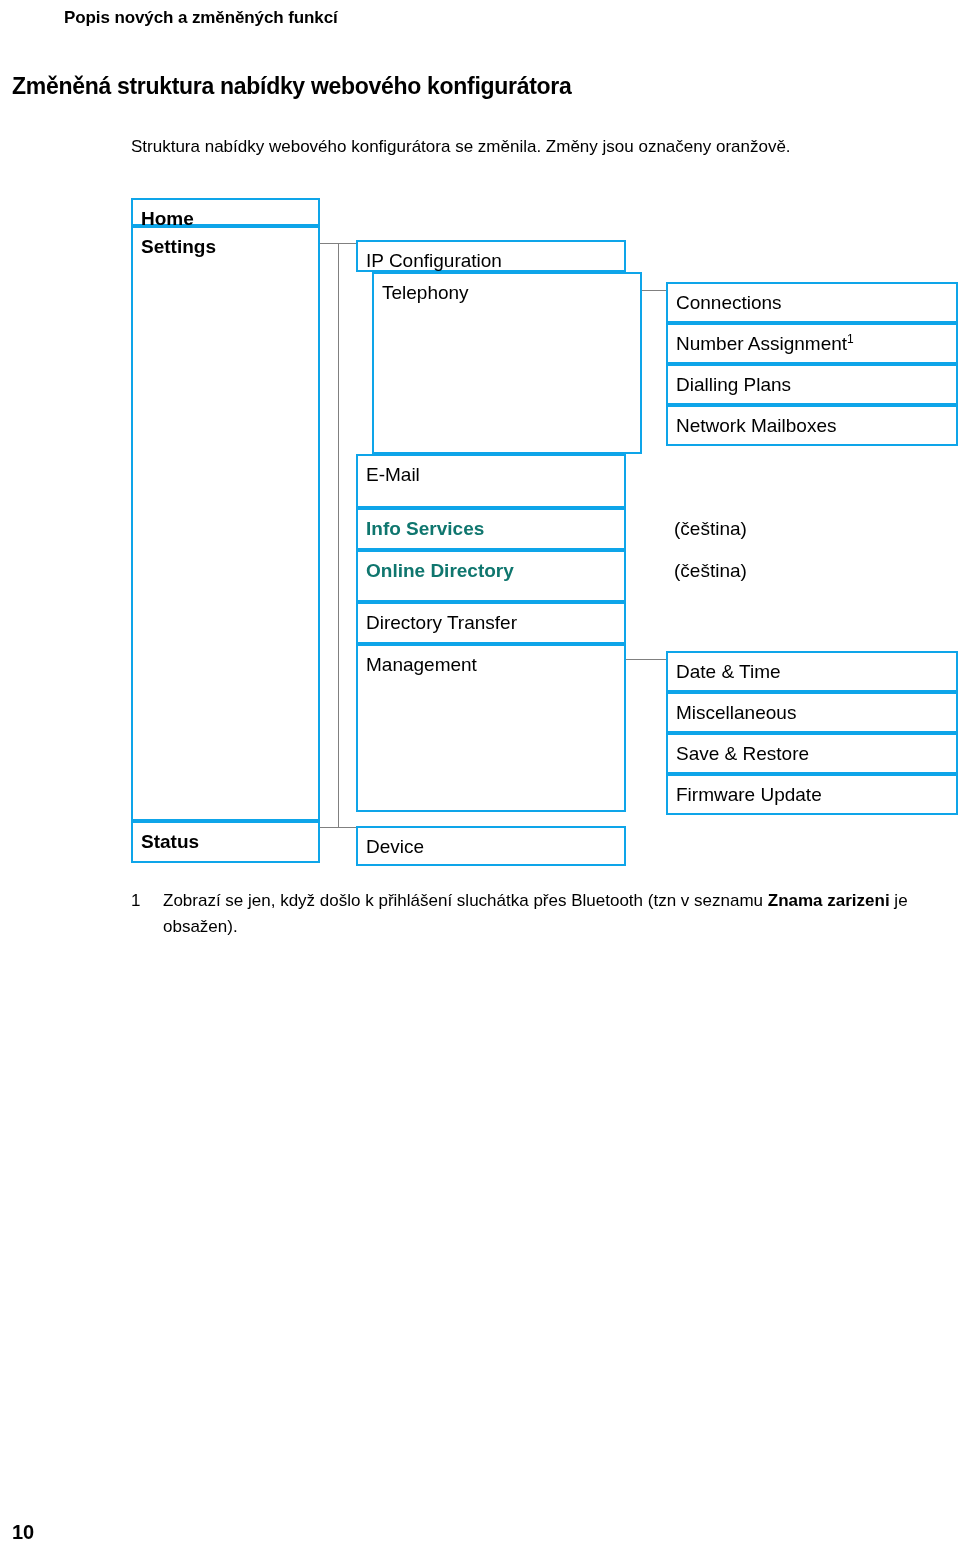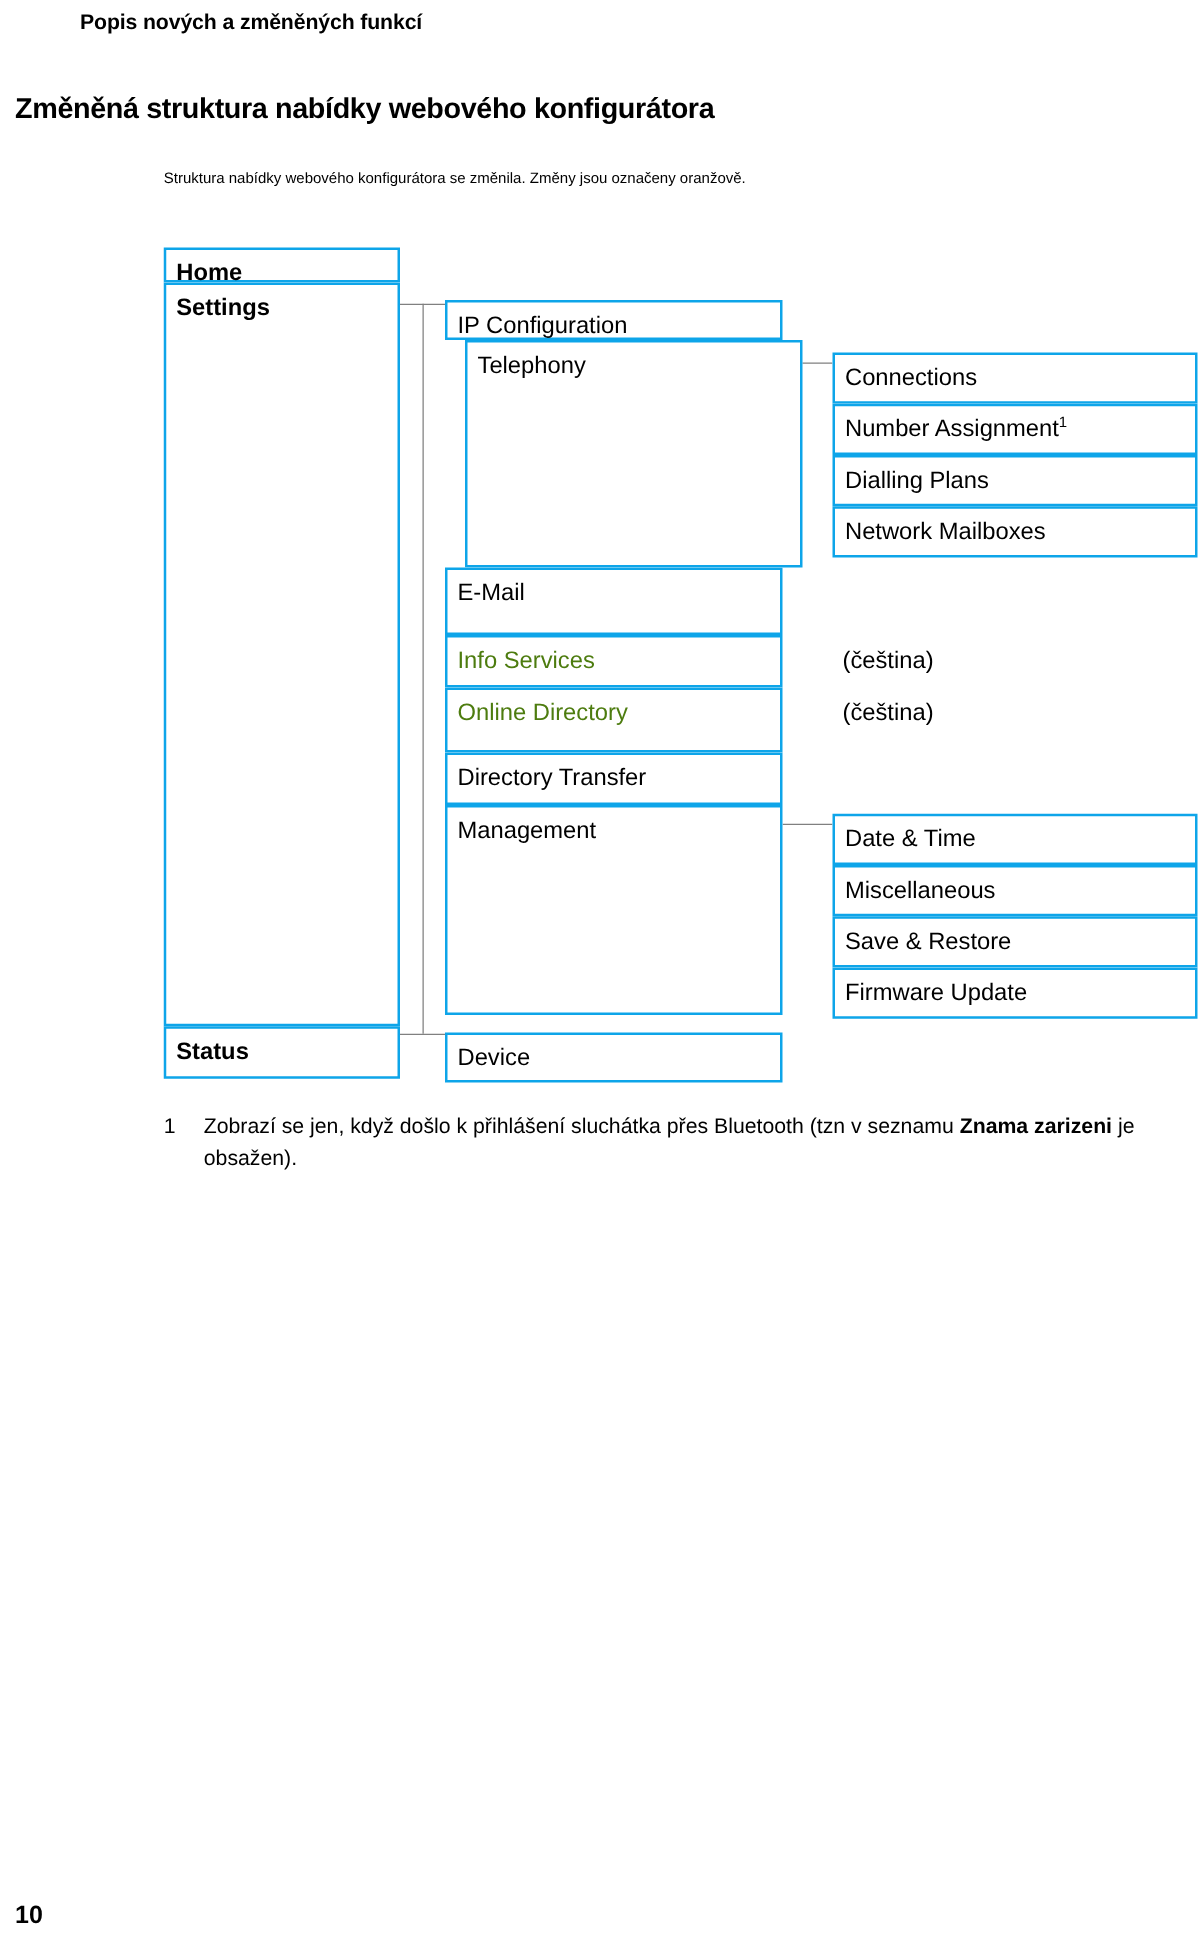--- a/index.html
+++ b/index.html
@@ -38,21 +38,21 @@
     letter-spacing: -0.3px;
     white-space: nowrap;
   }
 
   
   .intro {
     position: absolute;
     left: 131px;
     top: 116px;
     width: 700px;
-    font-size: 12px;
+    font-size: 17px;
     line-height: 28px;
   }
 
   
   .diagram {
     position: absolute;
     left: 0;
     top: 0;
     width: 960px;
     height: 880px;
@@ -64,22 +64,22 @@
     background: #ffffff;
     font-size: 19px;
     line-height: 20px;
     padding: 9px 0 0 8px;
     white-space: nowrap;
   }
   .node.bold {
     font-weight: bold;
   }
   .node.orange {
-    color: #4d7c0f;
-    font-weight: normal;
+    color: #0f766e;
+    font-weight: bold;
   }
   .plain-label {
     position: absolute;
     font-size: 19px;
     line-height: 20px;
     white-space: nowrap;
   }
   .sup {
     font-size: 12px;
     vertical-align: super;

